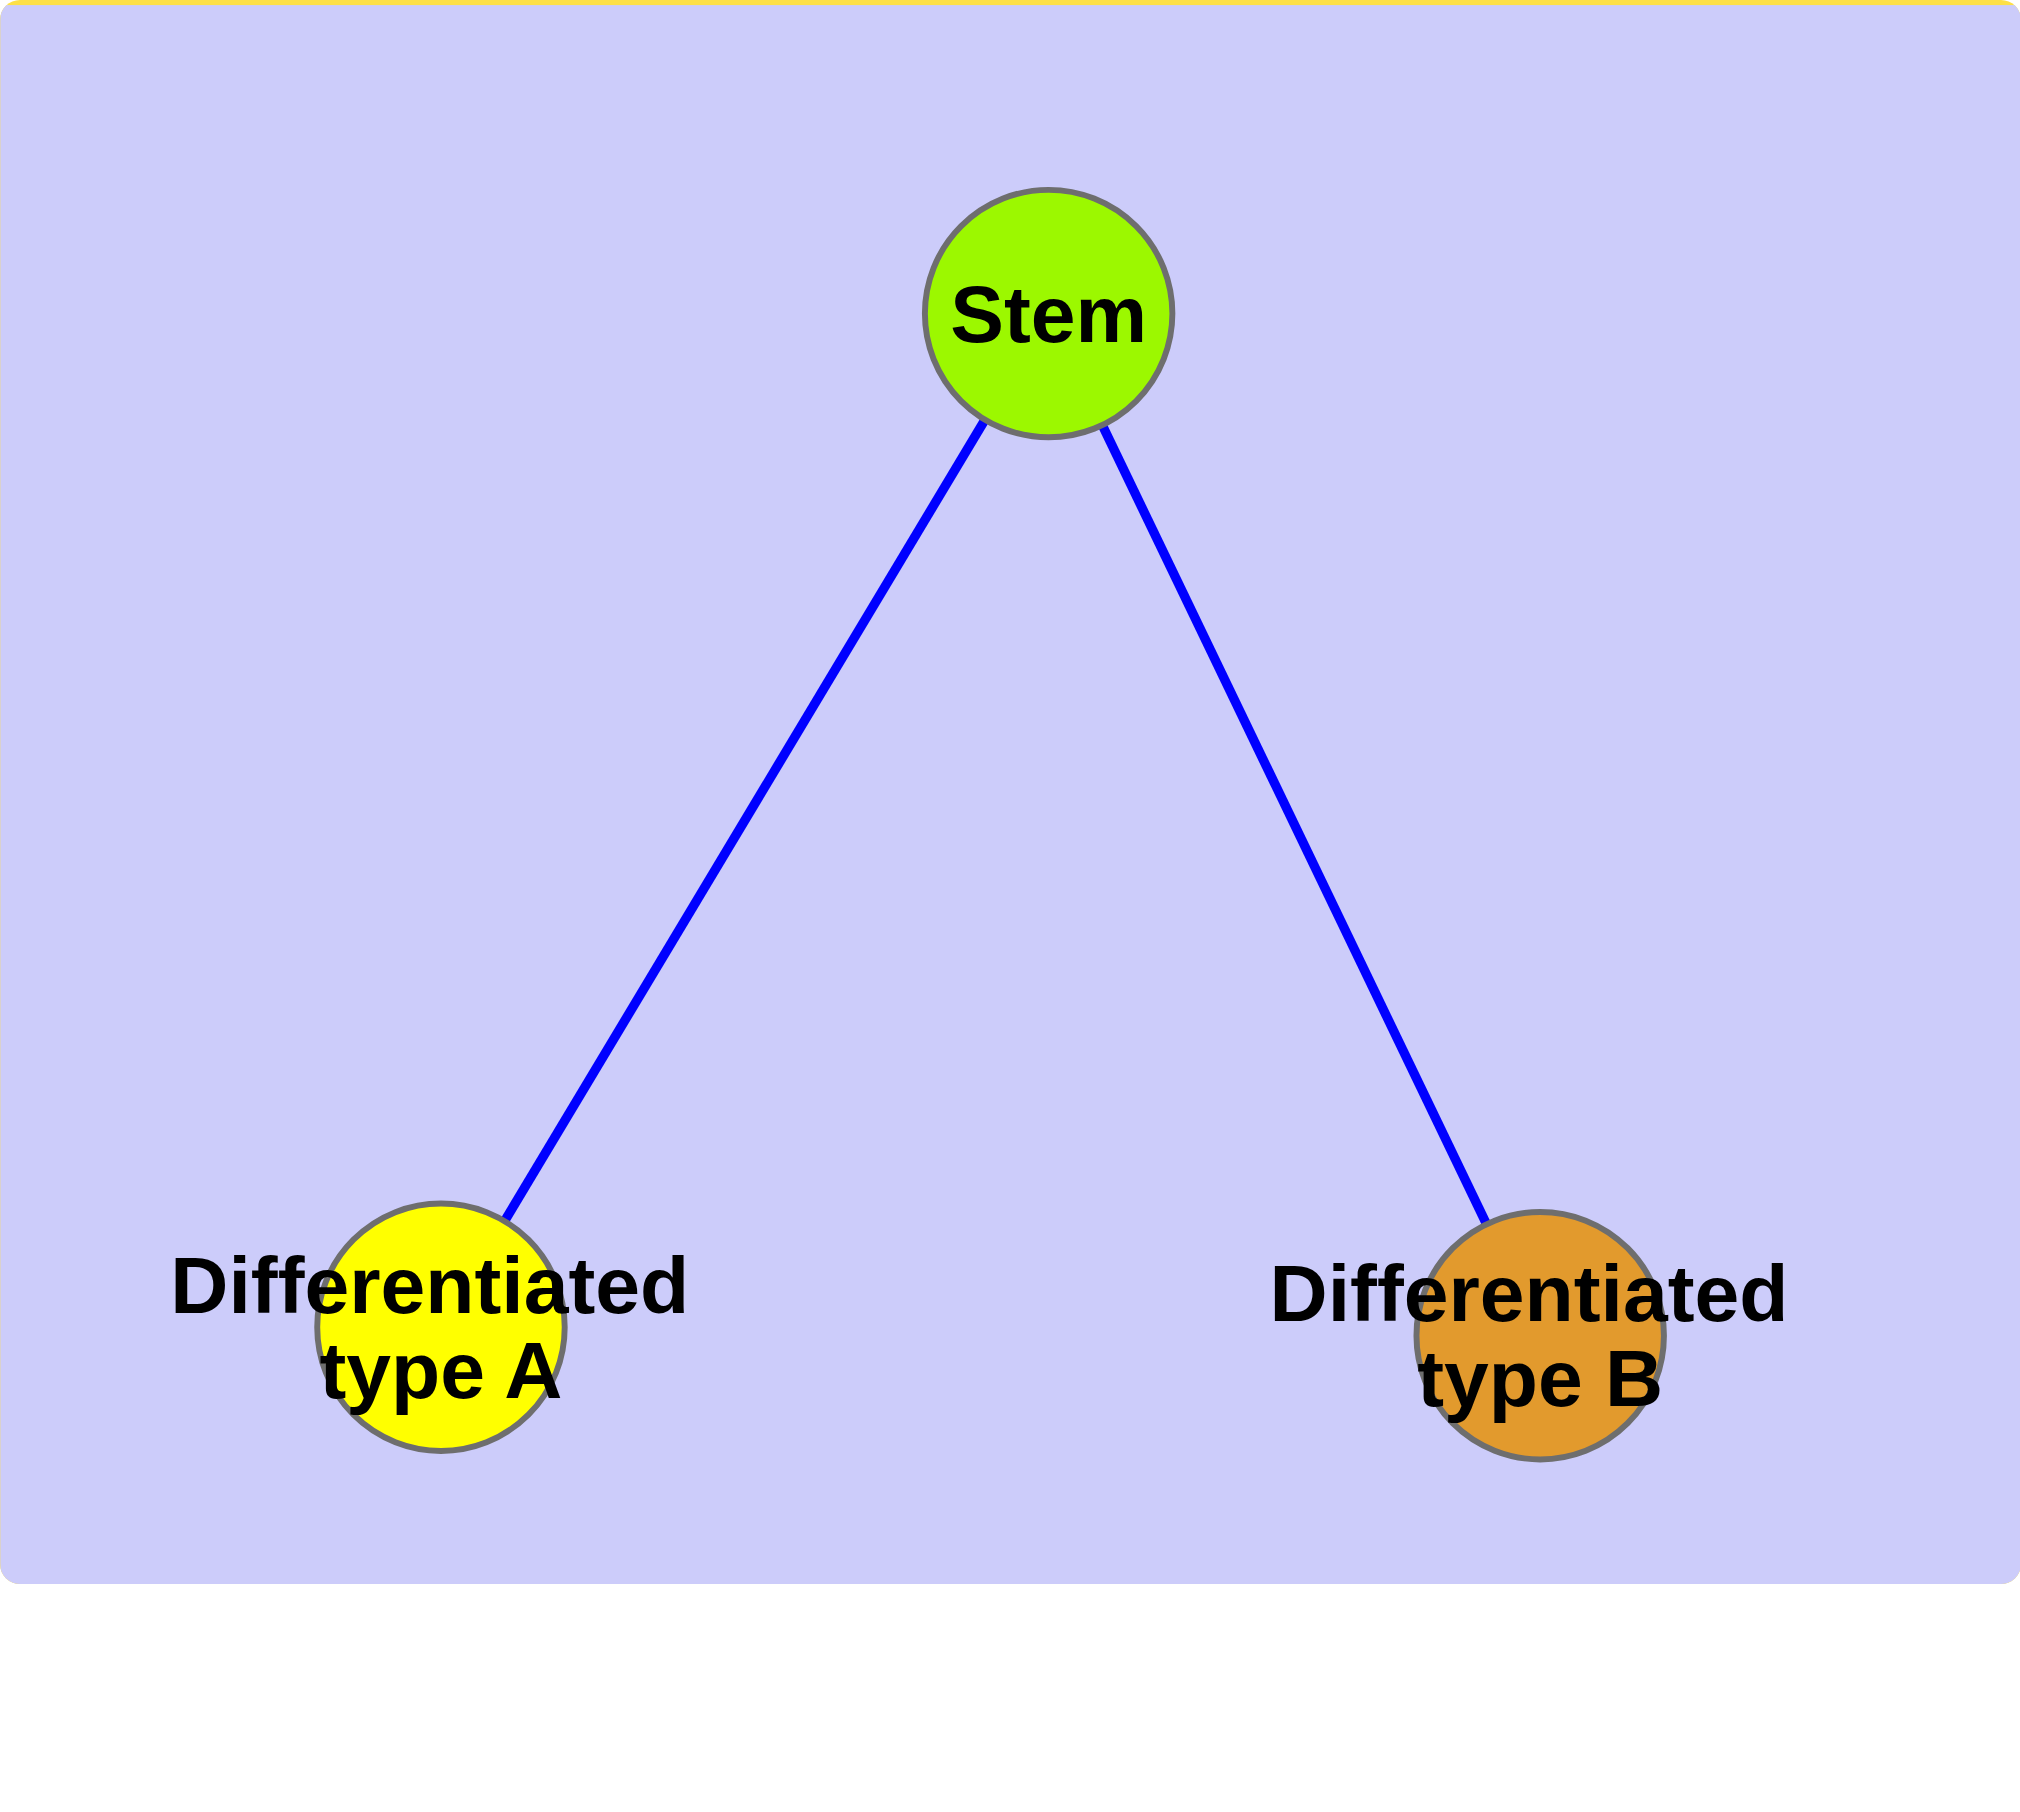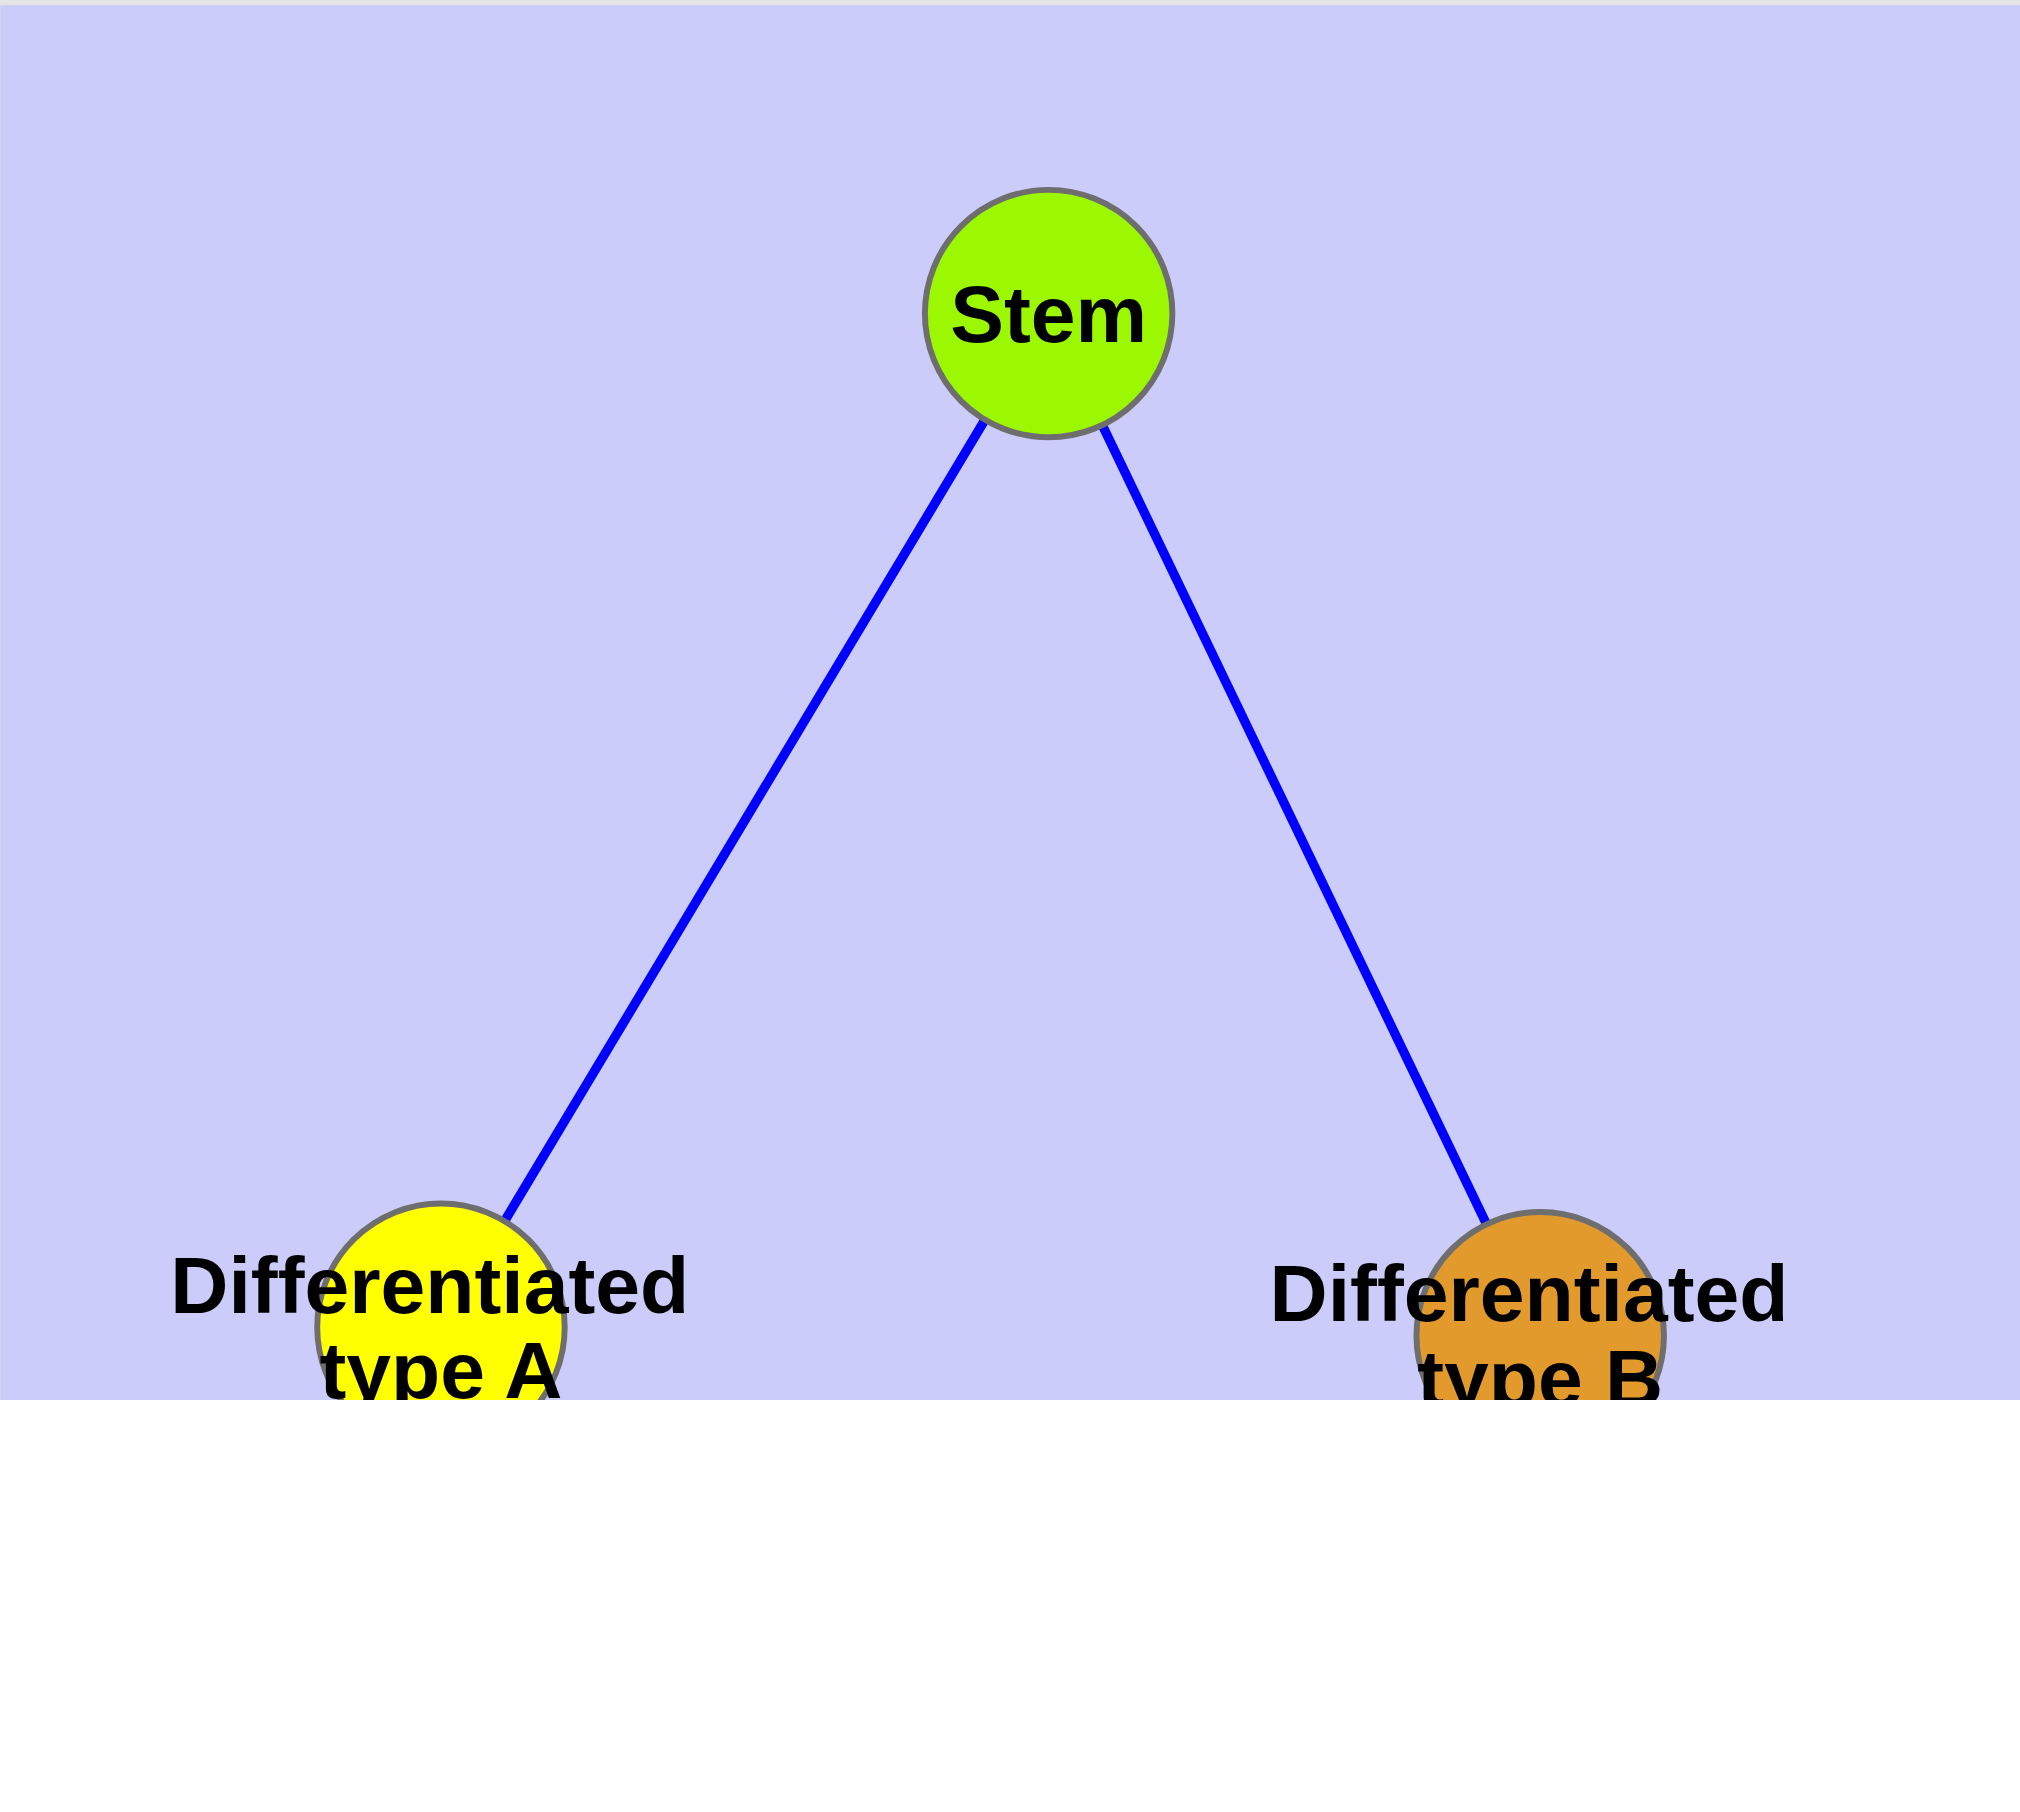--- a/index.html
+++ b/index.html
@@ -24,21 +24,21 @@
     font-family: "Liberation Sans", sans-serif;
     font-weight: bold;
     fill: #000000;
     text-anchor: middle;
     paint-order: normal;
   }
 </style>
 </head>
 <body>
 
-<div id="canvas-root" style="width: 2021px; height: 1400px; background: #e5e5e5;">
+<div id="canvas-root" style="width: 2021px; height: 1584px; background: #fde047; border-radius: 20px;">
   <svg id="graph-svg" viewBox="0 0 2384 2138" xmlns="http://www.w3.org/2000/svg" style="width: 2021px; height: 1812px;">
 
     <rect id="bg-rect" x="0" y="6" width="2384" height="2132" fill="#ccccfa"></rect>
 
     <g id="edge-layer">
       <line id="edge-0" x1="1237" y1="370" x2="520" y2="1566" stroke="#0000ff" stroke-width="11"></line>
       <line id="edge-1" x1="1237" y1="370" x2="1817" y2="1576" stroke="#0000ff" stroke-width="11"></line>
     </g>
 
     <g id="node-layer">

